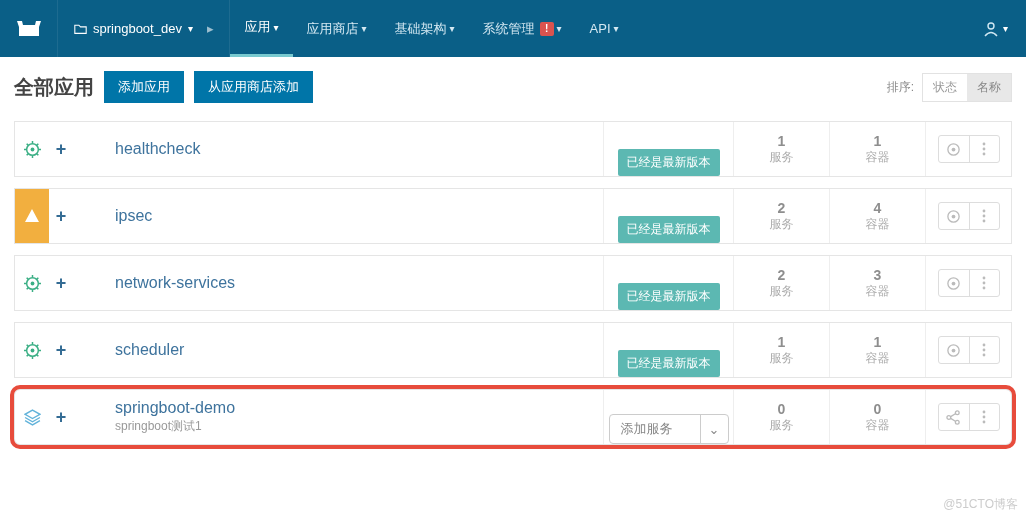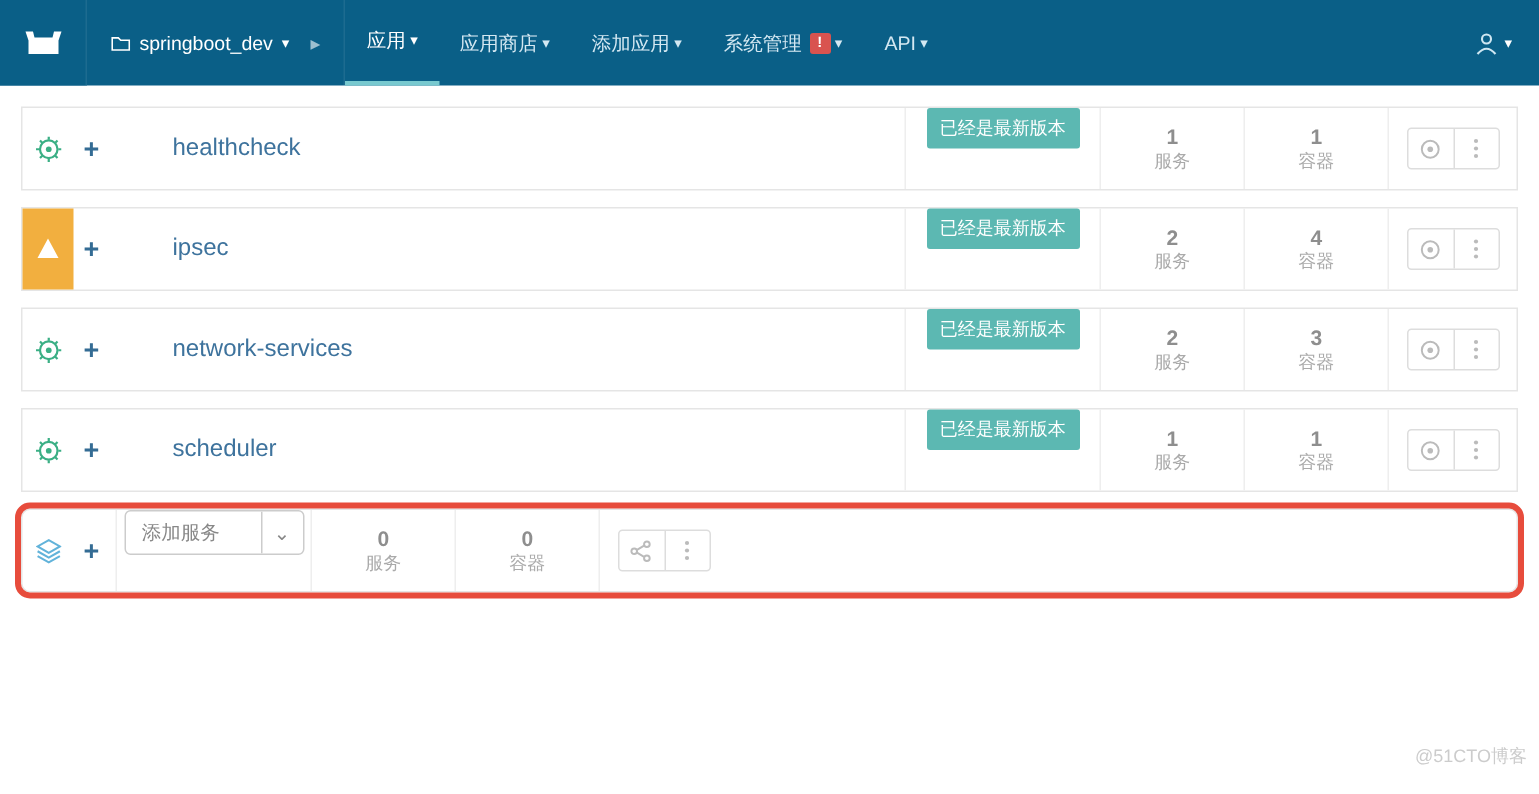--- a/index.html
+++ b/index.html
@@ -27,21 +27,21 @@
 .stack-row { border: 1px solid #e5e5e5; display: flex; align-items: stretch; min-height: 56px; background: #fff; }
 .stack-row.highlight-red { outline: 4px solid #E74C3C; border-radius: 6px; }
 .stack-row .status-cell { width: 34px; display: flex; align-items: center; justify-content: center; }
 .status-ok { color: #3BAF85; }
 .status-warn-bar { background: #F2AF3F; width: 34px; display: flex; align-items: center; justify-content: center; color: #fff; }
 .status-blue { color: #62B3DA; }
 .expand-cell { width: 28px; display: flex; align-items: center; justify-content: center; color: #346C94; font-weight: bold; font-size: 18px; cursor: pointer; padding: 0 6px 0 2px; }
 .name-cell { flex: 1; display: flex; flex-direction: column; justify-content: center; padding-left: 4px; margin-left: 34px; }
 .stack-name { color: #3E739D; font-size: 16px; cursor: pointer; }
 .stack-desc { color: #999; font-size: 12px; margin-top: 1px; }
-.version-cell { width: 130px; display: flex; align-items: flex-start; justify-content: center; border-left: 1px solid #eee; }
+.version-cell { width: 130px; display: flex; align-items: flex-end; justify-content: center; border-left: 1px solid #eee; }
 .version-badge { background: #5CB8B2; color: #fff; font-size: 12px; padding: 5px 9px; border-radius: 2px; white-space: nowrap; }
 .add-service-btn { display: flex; align-items: center; border: 1px solid #ccc; border-radius: 4px; overflow: hidden; cursor: pointer; height: 30px; gap: 16px; }
 .add-service-btn .lbl { padding: 0 11px; font-size: 13px; color: #888; }
 .add-service-btn .dd { border-left: 1px solid #ccc; width: 28px; height: 100%; display: flex; align-items: center; justify-content: center; color: #888; }
 .count-cell { width: 96px; border-left: 1px solid #eee; display: flex; flex-direction: column; align-items: center; justify-content: center; }
 .count-num { font-size: 14px; color: #8e8e8e; font-weight: 600; }
 .count-lbl { font-size: 12px; color: #aaa; }
 .action-cell { width: 86px; border-left: 1px solid #eee; display: flex; align-items: center; justify-content: center; gap: 0; color: #bbb; }
 .action-btn-group { display: flex; border: 1px solid #ddd; border-radius: 3px; height: 28px; }
 .action-part { width: 30px; display: flex; align-items: center; justify-content: center; cursor: pointer; }
@@ -70,21 +70,21 @@
   <div class="nav">
     <div class="nav-item active">
         <span>应用</span>
         <span class="chev">▾</span>
       </div>
     <div class="nav-item">
         <span>应用商店</span>
         <span class="chev">▾</span>
       </div>
     <div class="nav-item">
-        <span>添加应用</span>
+        <span>基础架构</span>
         <span class="chev">▾</span>
       </div>
     <div class="nav-item">
         <span>系统管理</span>
         <span class="alert-badge">!</span>
         <span class="chev">▾</span>
       </div>
     <div class="nav-item">
         <span>API</span>
         <span class="chev">▾</span>
@@ -94,20 +94,32 @@
   <div class="user">
     <svg width="16" height="16" viewBox="0 0 16 16">
         <circle cx="8" cy="5" r="3" fill="none" stroke="#cfe7f2" stroke-width="1.4"></circle>
         <path d="M2 15 q6 -7 12 0" fill="none" stroke="#cfe7f2" stroke-width="1.4"></path>
       </svg>
     <span class="chev">▾</span>
   </div>
 </div>
 
 <div class="page">
+  <div class="page-head">
+    <div class="page-title">全部应用</div>
+    <button class="btn-primary">添加应用</button>
+    <button class="btn-primary">从应用商店添加</button>
+    <div class="sort-wrap">
+      <span>排序:</span>
+      <div class="sort-btns">
+        <div class="sort-btn">状态</div>
+        <div class="sort-btn active">名称</div>
+      </div>
+    </div>
+  </div>
 
   <div class="stack-list" id="stack-list">
       <div class="stack-row">
         <div class="status-cell status-ok">
           <svg width="17" height="17" viewBox="0 0 16 16">
             <circle cx="8" cy="8" r="5.5" fill="none" stroke="currentColor" stroke-width="1.4"></circle>
             <circle cx="8" cy="8" r="1.8" fill="currentColor"></circle>
             <path stroke="currentColor" stroke-width="1.4" d="M8 0 v2 M8 14 v2 M0 8 h2 M14 8 h2 M2.5 2.5 l1.4 1.4 M12.1 12.1 l1.4 1.4 M13.5 2.5 l-1.4 1.4 M3.9 12.1 l-1.4 1.4"></path>
           </svg>
         </div>
@@ -269,20 +281,24 @@
        </div>
      </div>
       </div>
       <div class="stack-row highlight-red">
         <div class="status-cell status-blue">
           <svg width="17" height="17" viewBox="0 0 16 16">
             <path fill="none" stroke="currentColor" stroke-width="1.3" d="M8 1 L15 5 L8 9 L1 5 Z M1 8 L8 12 L15 8 M1 11 L8 15 L15 11"></path>
           </svg>
         </div>
         <div class="expand-cell">+</div>
+        <div class="name-cell">
+       <a class="stack-name">springboot-demo</a>
+       <div class="stack-desc">springboot测试1</div>
+     </div>
         <div class="version-cell">
           <div class="add-service-btn">
             <span class="lbl">添加服务</span>
             <span class="dd">⌄</span>
           </div>
         </div>
         <div class="count-cell">
           <div class="count-num">0</div>
           <div class="count-lbl">服务</div>
         </div>

